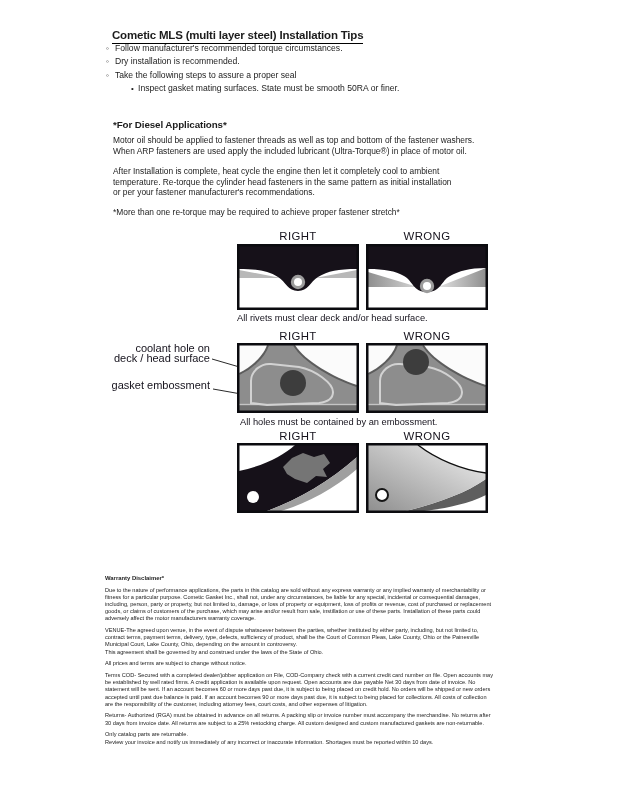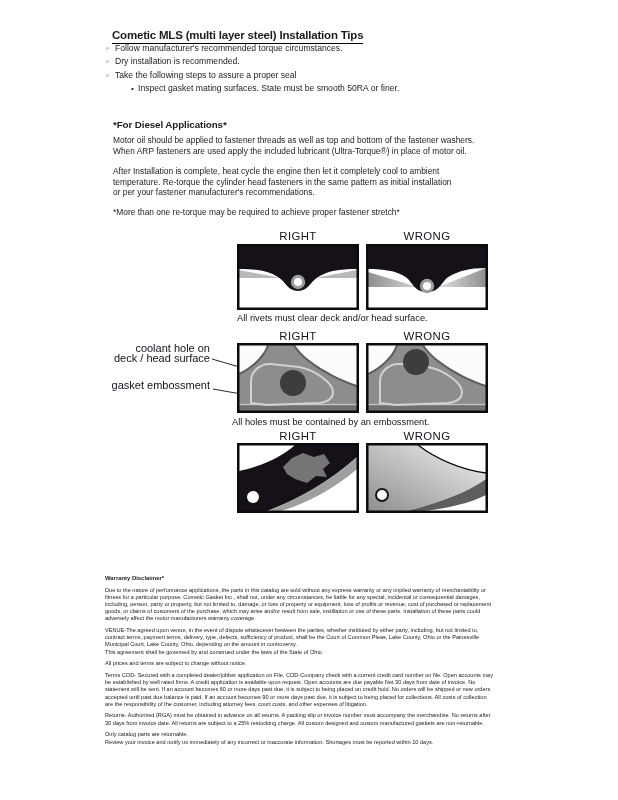--- a/index.html
+++ b/index.html
@@ -128,21 +128,21 @@
       <path d="M30,2 C26,14 13,25 2,30" stroke="#5c5c5c" stroke-width="4" fill="none"></path>
       <path d="M2,2 L30,2 C26,14 13,25 2,30 Z" fill="#fbfbfb"></path>
       <path d="M58,2 C68,18 96,34 120,42" stroke="#5c5c5c" stroke-width="4" fill="none"></path>
       <path d="M120,2 L58,2 C68,18 96,34 120,42 Z" fill="#fbfbfb"></path>
       <path d="M14,60 L14,38 C14,28 24,20 34,21 L62,24 C78,27 96,40 96,49 C96,56 90,59 82,60 L30,62 Z" fill="none" stroke="#d2d2d2" stroke-width="2"></path>
       <circle cx="50" cy="19" r="13" fill="#3d3d3d"></circle>
       <rect x="1.25" y="1.25" width="119.5" height="67.5" fill="none" stroke="#0b0b0f" stroke-width="2.5"></rect>
     </svg>
   </div>
 
-  <div class="abs caption" style="left:232px; top:417px;">All holes must be contained by an embossment.</div>
+  <div class="abs caption" style="left:240px; top:417px;">All holes must be contained by an embossment.</div>
 
   <div class="abs dlabel" style="left:237px; top:430px;">RIGHT</div>
   <div class="abs dlabel" style="left:366px; top:430px;">WRONG</div>
 
   <div class="panel" style="left:237px; top:443px;">
     <svg width="122" height="70" viewBox="0 0 122 70">
       <rect x="0" y="0" width="122" height="70" fill="#ffffff"></rect>
       <path d="M2,28 C26,23 46,13 58,2 L120,2 L120,14 C92,39 60,57 30,68 L2,68 Z" fill="#161119"></path>
       <path d="M30,68 C60,57 92,39 120,14 L120,26 C96,47 68,61 44,68 Z" fill="#9f9f9f"></path>
       <polygon points="46,24 55,15 66,10 77,14 87,11 93,20 86,26 90,34 79,33 70,40 58,36 50,31" fill="#757575"></polygon>

